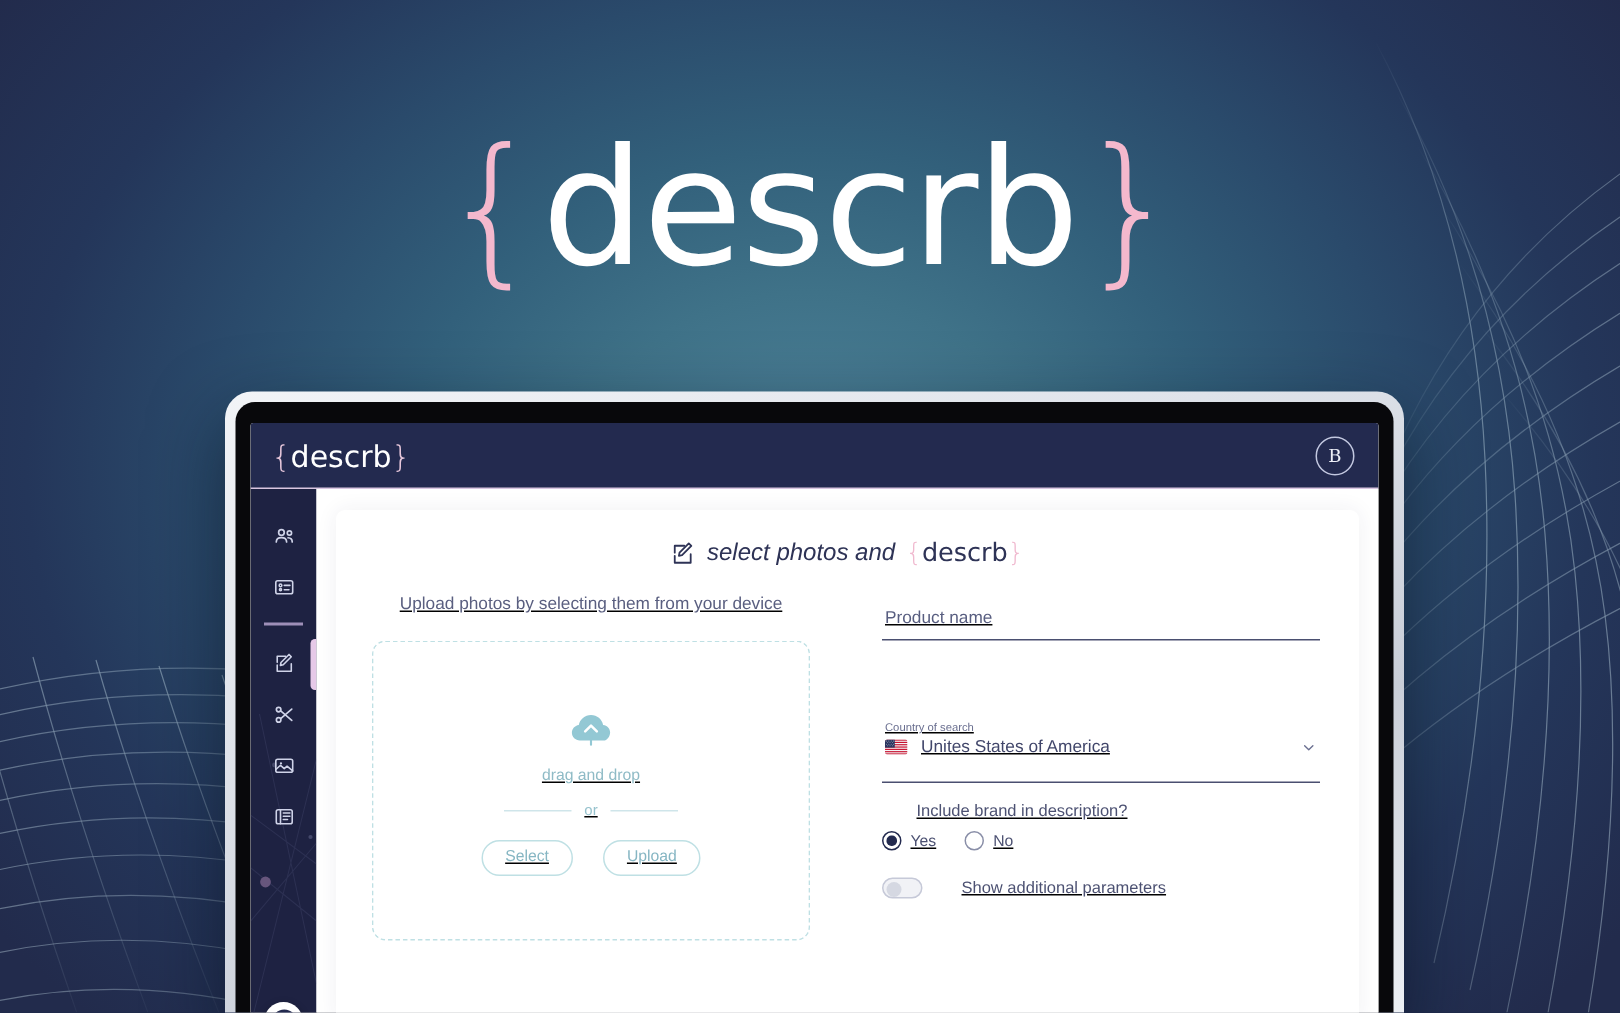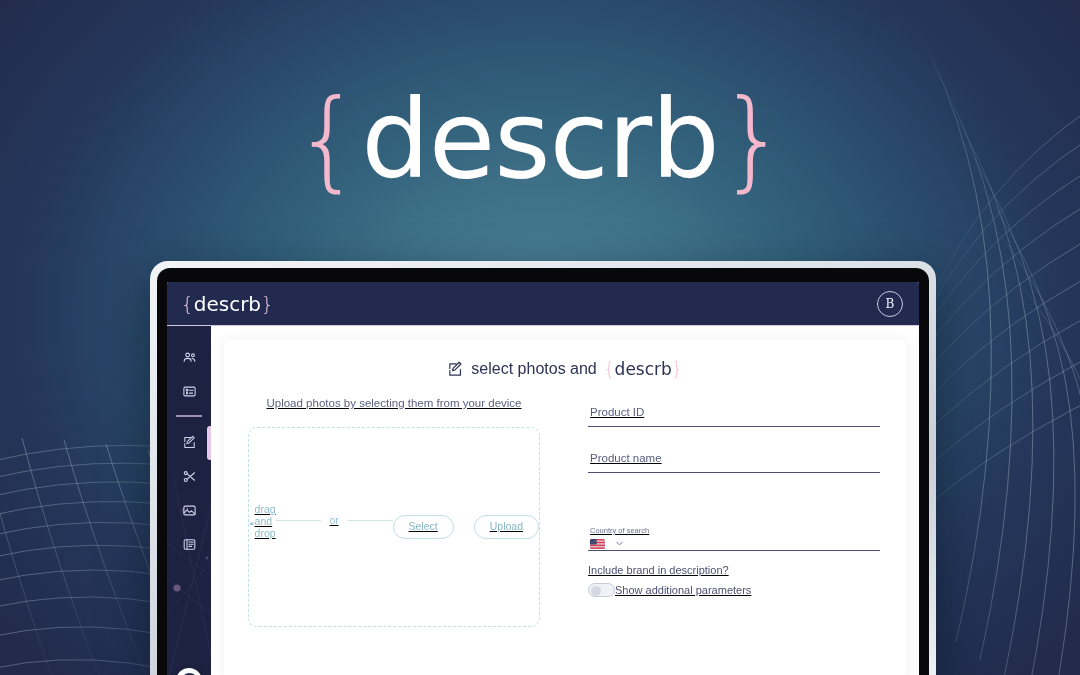--- a/index.html
+++ b/index.html
@@ -154,21 +154,21 @@
   }
   #page-title {
     display:flex; align-items:center; justify-content:center;
     gap:7px;
     color:#2e3356;
     font-size:16px;
     padding:7px 0 16px 0;
     white-space:nowrap;
   }
   #page-title .t-icon { width:17px; height:17px; display:block; color:#2e3356; }
-  #page-title .t-text { font-weight:400; }
+  #page-title .t-text { font-weight:400;font-style:italic; }
   #page-title .t-logo { font-family:"DejaVu Sans", sans-serif; font-size:17px; }
   #page-title .t-logo .brace { color:#f0b9cf; font-weight:300; }
   #page-title .t-logo .word  { color:#2e3356; }
 
   #cols { display:flex; gap:0; }
   .col { flex:1; min-width:0;text-decoration:underline; }
   #col-left  { padding:0 22px 0 4px; }
   #col-right { padding:0 6px 0 26px; }
 
   .col-head {
@@ -177,21 +177,21 @@
     font-size:11.5px;
     line-height:1.5;
     margin-bottom:15px;
   }
 
   
   #dropzone {
     border:1.3px dashed #bfe0e4;
     border-radius:9px;
     height:200px;
-    display:flex; flex-direction:row;
+    display:flex; flex-direction:column;
     align-items:center; justify-content:center;
     gap:0;
   }
   #cloud { width:34px; height:34px; color:#93c8d4; display:block; margin-bottom:6px; }
   #dz-label { color:#8fbbc6; font-size:10.5px; margin-bottom:12px; }
   #or-row { display:flex; align-items:center; gap:9px; margin-bottom:14px; }
   #or-row .line { width:45px; height:1px; background:#cfe5ea; }
   #or-row .or { color:#96c2cd; font-size:10px;text-align:right; }
   #dz-buttons { display:flex; gap:20px; }
   .dz-btn {
@@ -205,46 +205,46 @@
   }
 
   
   .field {
     border-bottom:1px solid #4a4f70;
     padding:7px 2px 6px 2px;
     margin-bottom:14px;
     position:relative;
   }
   .field .placeholder { color:#585e80; font-size:11.5px; }
-  .field.select-field { margin-bottom:13px; padding-bottom:1px;margin-top:46px; }
+  .field.select-field { margin-bottom:13px; padding-bottom:17px;margin-top:46px; }
   .field .mini-label { color:#6a6f90; font-size:7.5px; display:block; margin-bottom:3px; }
   .select-row { display:flex; align-items:center; gap:9px; }
   .flag {
     width:15px; height:10px; flex:0 0 15px;
     border-radius:1.5px; overflow:hidden; display:block;
   }
   .select-value { color:#41466a; font-size:11.5px; flex:1; }
   .chev { width:11px; height:11px; color:#6a6f90; flex:0 0 11px; }
 
-  .q-label { color:#4c5172; font-size:11px; margin-bottom:7px; }
+  .q-label { color:#4c5172; font-size:11px; margin-bottom:7px;margin-left:23px; }
   #radios { display:flex; align-items:center; gap:9px; margin-bottom:18px; }
   .radio-opt { display:flex; align-items:center; gap:6px; }
   .radio {
     width:13px; height:13px; border-radius:50%;
     border:1.6px solid #8a8fa8;
     display:flex; align-items:center; justify-content:center;
   }
   .radio.on { border-color:#232a4f; }
   .radio.on::after {
     content:""; width:6.5px; height:6.5px; border-radius:50%; background:#232a4f;
   }
   .radio-opt .lbl { color:#4c5172; font-size:10.5px; }
   .radio-opt + .radio-opt { margin-left:10px; }
 
-  #toggle-row { display:flex; align-items:center; gap:0; }
+  #toggle-row { display:flex; align-items:center; gap:26px; }
   .switch {
     width:27px; height:14px; border-radius:8px;
     border:1px solid #c6c9d8; background:#f1f2f6;
     position:relative; flex:0 0 27px;
   }
   .switch .knob {
     position:absolute; left:1.5px; top:1.5px;
     width:10px; height:10px; border-radius:50%;
     background:#d5d8e2;
   }
@@ -430,23 +430,20 @@
                     </div>
                     <div id="dz-buttons">
                       <button class="dz-btn">Select</button>
                       <button class="dz-btn">Upload</button>
                     </div>
                   </div>
                 </div>
 
                 <div class="col" id="col-right">
 
-                  <div class="field">
-                    <span class="placeholder">Product ID</span>
-                  </div>
 
                   <div class="field">
                     <span class="placeholder">Product name</span>
                   </div>
 
                   <div class="field select-field">
                     <span class="mini-label">Country of search</span>
                     <div class="select-row">
                       <svg class="flag" viewBox="0 0 30 20">
                         <rect width="30" height="20" fill="#f3f4f6"></rect>
@@ -470,27 +467,38 @@
                             <circle cx="9.7" cy="4.1" r=".55"></circle>
                           <circle cx="2.2" cy="6.2" r=".55"></circle>
                             <circle cx="5.2" cy="6.2" r=".55"></circle>
                             <circle cx="8.2" cy="6.2" r=".55"></circle>
                             <circle cx="11.2" cy="6.2" r=".55"></circle>
                           <circle cx="3.7" cy="8.4" r=".55"></circle>
                             <circle cx="6.7" cy="8.4" r=".55"></circle>
                             <circle cx="9.7" cy="8.4" r=".55"></circle>
                         </g>
                       </svg>
+                      <span class="select-value">Unites States of America</span>
                       <svg class="chev" viewBox="0 0 24 24" fill="none" stroke="currentColor" stroke-width="2" stroke-linecap="round" stroke-linejoin="round">
                         <path d="M6 9l6 6 6-6"></path>
                       </svg>
                     </div>
                   </div>
 
                   <div class="q-label">Include brand in description?</div>
+                  <div id="radios">
+                    <label class="radio-opt">
+                      <span class="radio on"></span>
+                      <span class="lbl">Yes</span>
+                    </label>
+                    <label class="radio-opt">
+                      <span class="radio"></span>
+                      <span class="lbl">No</span>
+                    </label>
+                  </div>
 
                   <div id="toggle-row">
                     <span class="switch">
                       <span class="knob"></span>
                     </span>
                     <span class="lbl">Show additional parameters</span>
                   </div>
                 </div>
 
               </div>

